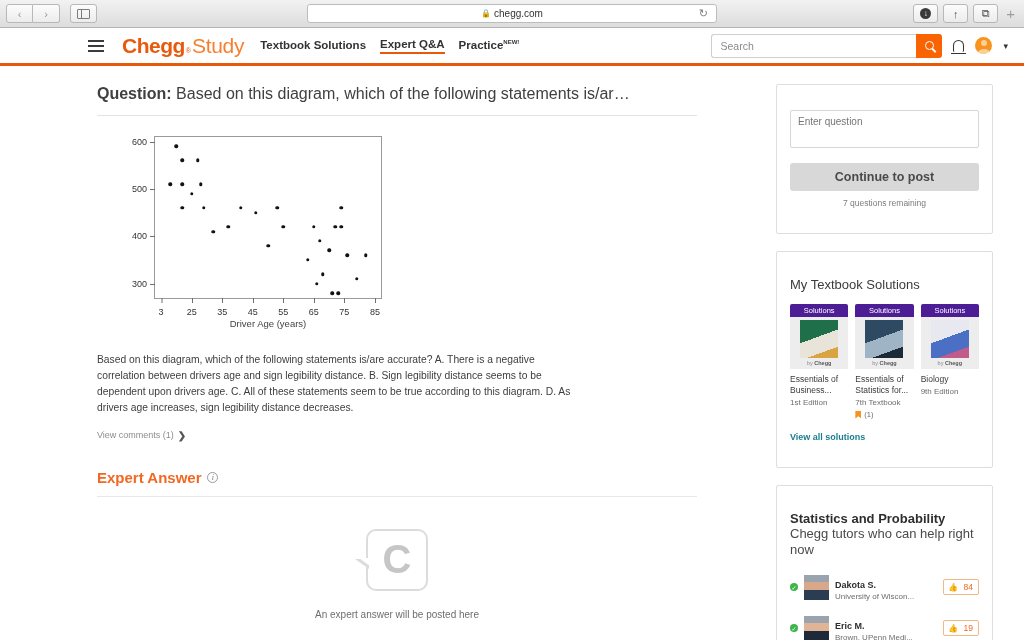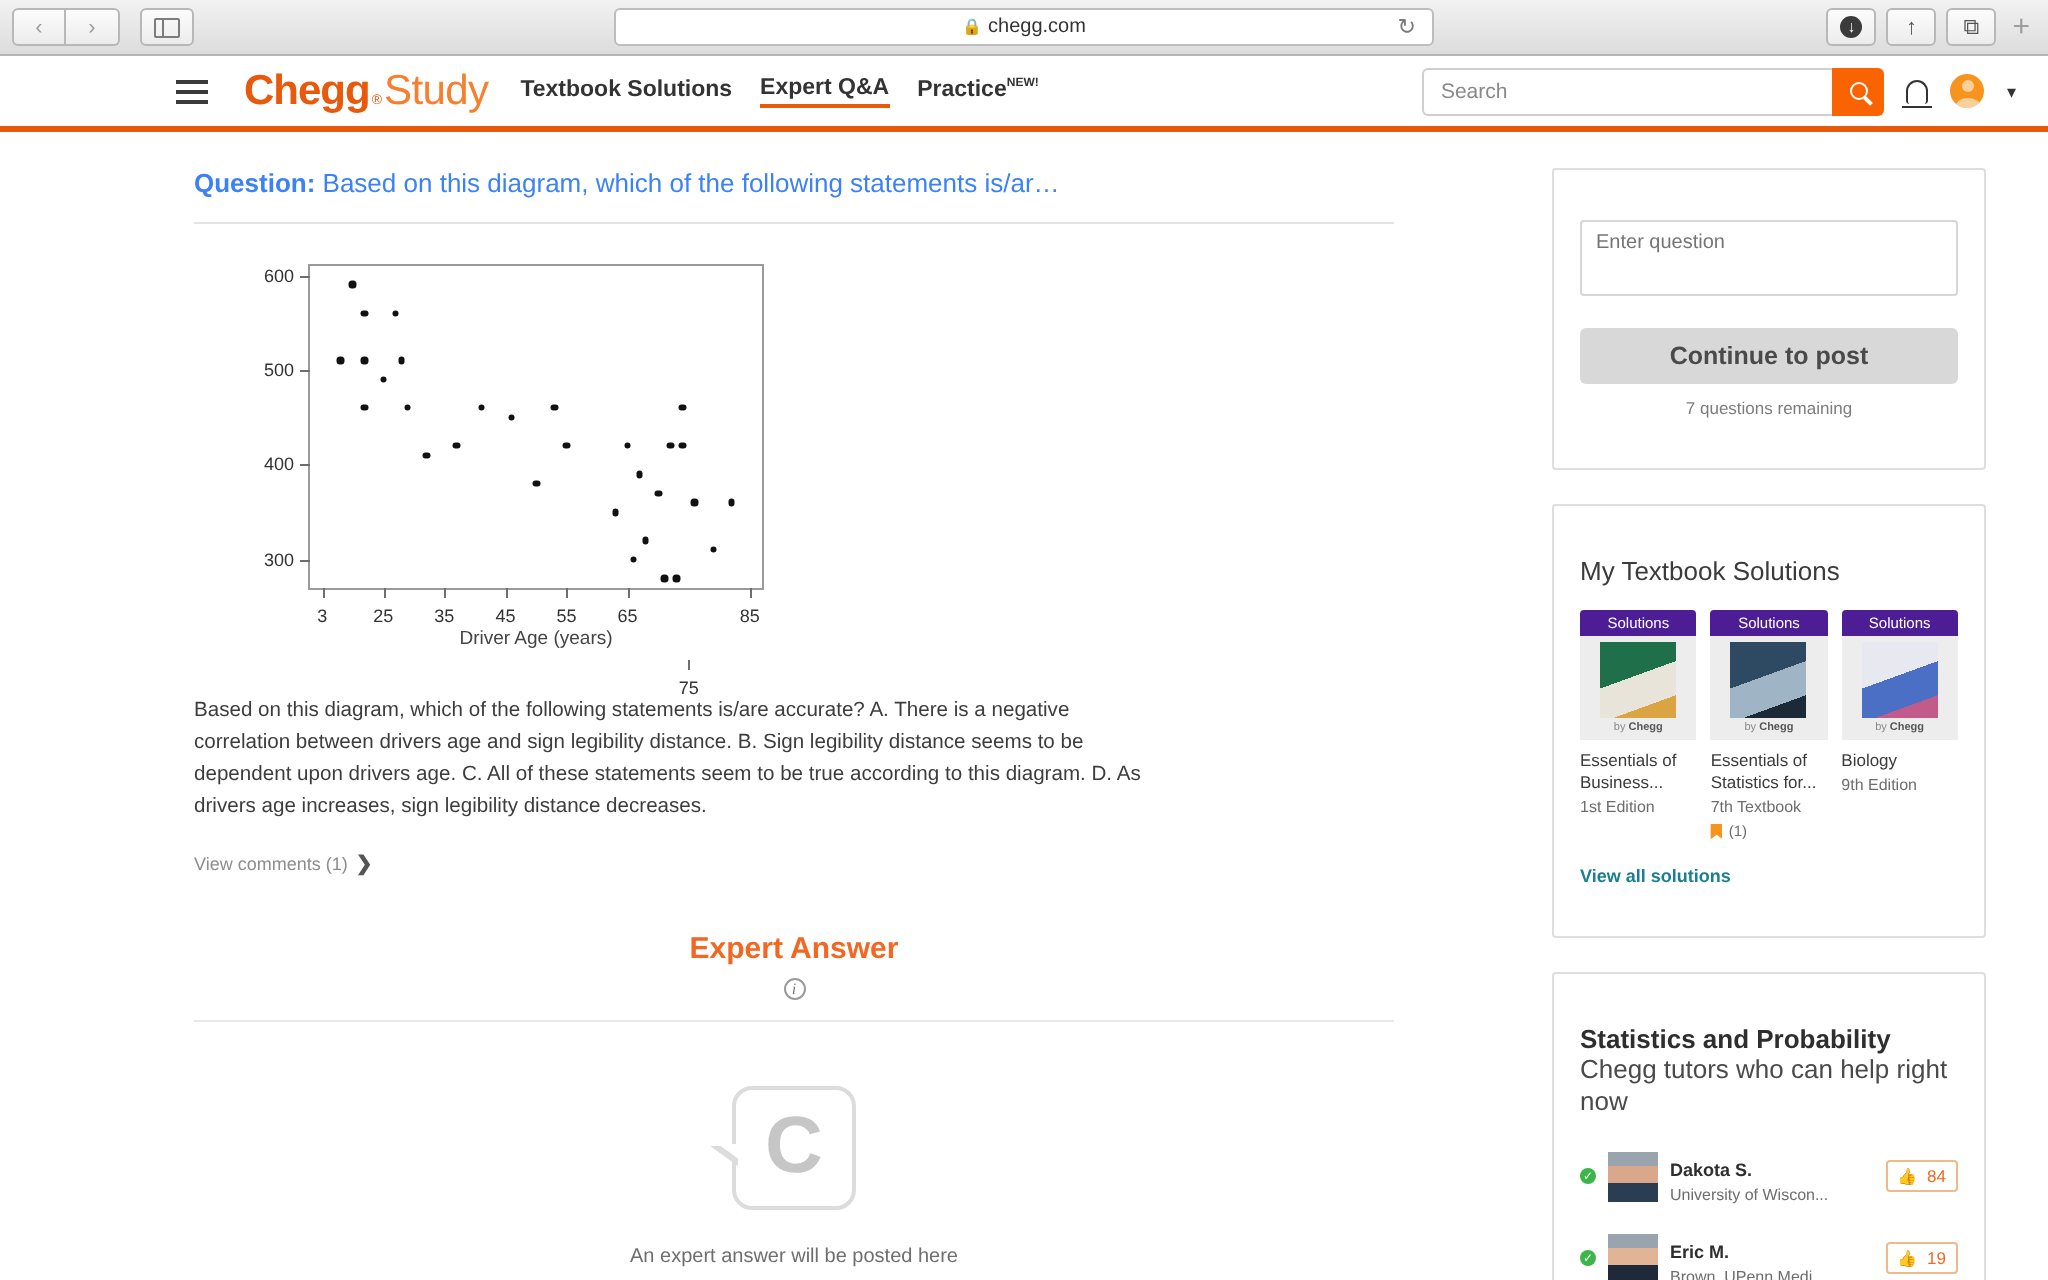--- a/index.html
+++ b/index.html
@@ -122,21 +122,21 @@
   }
   .chev { font-size: 9px; color: #333; }
 
   
   .page { display: flex; padding: 18px 0 0 0; height: calc(640px - 69px); }
   .main-col { width: 600px; margin-left: 97px; }
   .side-col { width: 217px; margin-left: 79px; }
 
   
   .q-title {
-    font-size: 13px; color: #3b82f6; font-weight: normal;
+    font-size: 16px; color: #404040; font-weight: normal;
     line-height: 1.3; white-space: nowrap; overflow: hidden;
   }
   .q-title b { font-weight: bold; }
   .q-divider { border-top: 1px solid #e4e4e4; margin-top: 10px; }
   .q-actions {
     display: flex; align-items: center; justify-content: flex-end;
     gap: 10px; padding: 6px 10px 0 0; height: 24px;
   }
   .bookmark {
     width: 9px; height: 13px; border: 1.2px solid #bdbdbd; border-bottom: none;
@@ -194,21 +194,21 @@
     margin-top: 14px; width: 480px;
   }
   .view-comments {
     font-size: 9px; color: #8d8d8d; margin-top: 14px;
     display: flex; align-items: center; gap: 4px; cursor: pointer;
   }
   .view-comments .arr { font-size: 10px; font-weight: bold; color:#555; }
 
   
   .ea-head {
-    display: flex; align-items: center; gap: 6px; margin-top: 28px; flex-direction: column;
+    display: flex; align-items: center; gap: 6px; margin-top: 28px;
   }
   .ea-title { font-size: 15px; color: #f26722; font-weight: bold; }
   .info-i {
     width: 11px; height: 11px; border: 1px solid #9a9a9a; border-radius: 50%;
     font-size: 8px; color: #7a7a7a; display:flex; align-items:center;
     justify-content:center; font-style: italic; font-family: "Liberation Serif", serif;
   }
   .ea-divider { border-top: 1px solid #e8e8e8; margin-top: 10px; }
   .ea-empty {
     display: flex; flex-direction: column; align-items: center;
@@ -383,21 +383,21 @@
           <div class="ytick" style="top: 146.794px;">300</div>
           <div class="ytick" style="top: 99.4412px;">400</div>
           <div class="ytick" style="top: 52.0882px;">500</div>
           <div class="ytick" style="top: 4.73529px; margin-left: 32px;">600</div>
           <div class="xtick" style="left: 6.10811px;">3</div>
           <div class="xtick" style="left: 36.6486px;">25</div>
           <div class="xtick" style="left: 67.1892px;">35</div>
           <div class="xtick" style="left: 97.7297px;">45</div>
           <div class="xtick" style="left: 128.27px;">55</div>
           <div class="xtick" style="left: 158.811px;">65</div>
-          <div class="xtick" style="left: 189.351px; margin-top: 36px;">75</div>
+          <div class="xtick" style="left: 189.351px;">75</div>
           <div class="xtick" style="left: 219.892px;">85</div>
           <div class="dot" style="left: 21.3784px; top: 9.47059px;"></div>
           <div class="dot" style="left: 15.2703px; top: 47.3529px;"></div>
           <div class="dot" style="left: 27.4865px; top: 23.6765px;"></div>
           <div class="dot" style="left: 27.4865px; top: 47.3529px;"></div>
           <div class="dot" style="left: 27.4865px; top: 71.0294px;"></div>
           <div class="dot" style="left: 36.6486px; top: 56.8235px;"></div>
           <div class="dot" style="left: 42.7568px; top: 23.6765px;"></div>
           <div class="dot" style="left: 45.8108px; top: 47.3529px;"></div>
           <div class="dot" style="left: 48.8649px; top: 71.0294px;"></div>

